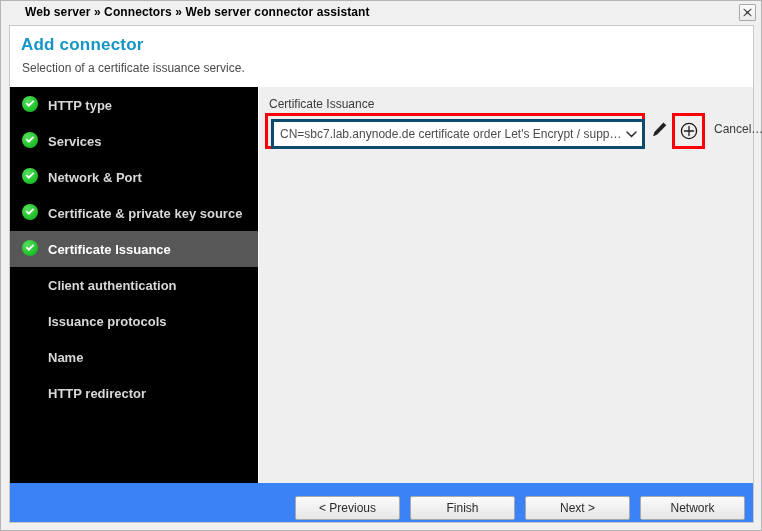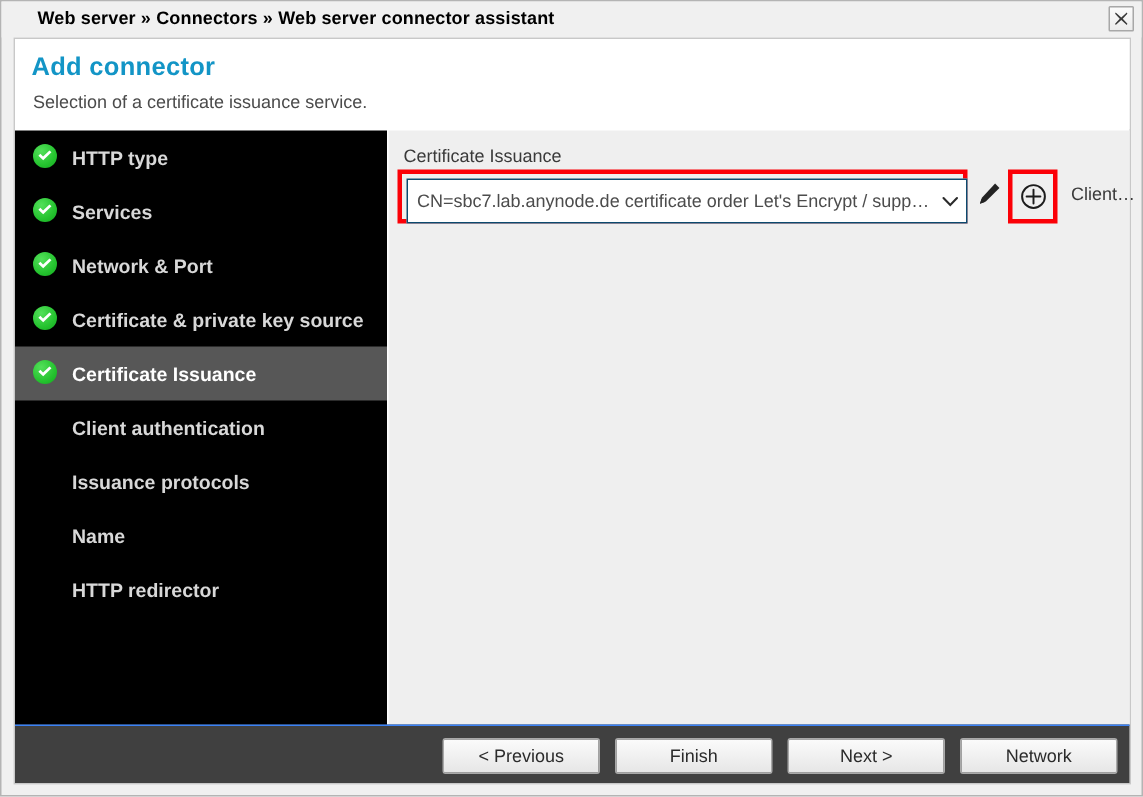--- a/index.html
+++ b/index.html
@@ -176,21 +176,21 @@
     height: 36px;
     border: 3px solid #fb0007;
     box-sizing: border-box;
   }
   .select-control {
     position: absolute;
     left: 3px; top: 3px;
     width: 374px;
     height: 30px;
     background: #ffffff;
-    border: 1px solid #0c4a6e;
+    border: 3px solid #0c4a6e;
     box-sizing: border-box;
     display: flex;
     align-items: center;
     cursor: pointer;
   }
   .select-text {
     flex: 1 1 auto;
     padding-left: 6px;
     font-size: 12px;
     color: #4c4c4c;
@@ -238,22 +238,22 @@
     color: #3a3a3a;
     white-space: nowrap;
   }
 
   
   .footer {
     position: absolute;
     left: 0; bottom: 0;
     width: 743px;
     height: 39px;
-    background: #404040;
-    border-top: 1px solid #3b82f6;
+    background: #3b82f6;
+    border-top: 5px solid #3b82f6;
     box-sizing: border-box;
   }
   .btn-bar {
     position: absolute;
     right: 8px; top: 8px;
     display: flex;
     gap: 10px;
   }
   .btn {
     width: 105px;
@@ -400,21 +400,21 @@
 
         <div class="redbox-add">
           <div class="add-icon-btn">
             <svg width="18" height="18" viewBox="0 0 18 18" xmlns="http://www.w3.org/2000/svg">
               <circle cx="9" cy="9" r="7.6" stroke="#1c1c1c" stroke-width="1.3" fill="none"></circle>
               <path d="M9 4.4 L9 13.6 M4.4 9 L13.6 9" stroke="#1c1c1c" stroke-width="1.3" stroke-linecap="round"></path>
             </svg>
           </div>
         </div>
 
-        <div class="status-text">Client…</div>
+        <div class="status-text">Cancel…</div>
 
       </div>
 
     </div>
 
     <div class="footer">
       <div class="btn-bar">
         <button class="btn">&lt; Previous</button>
         <button class="btn">Finish</button>
         <button class="btn">Next &gt;</button>

